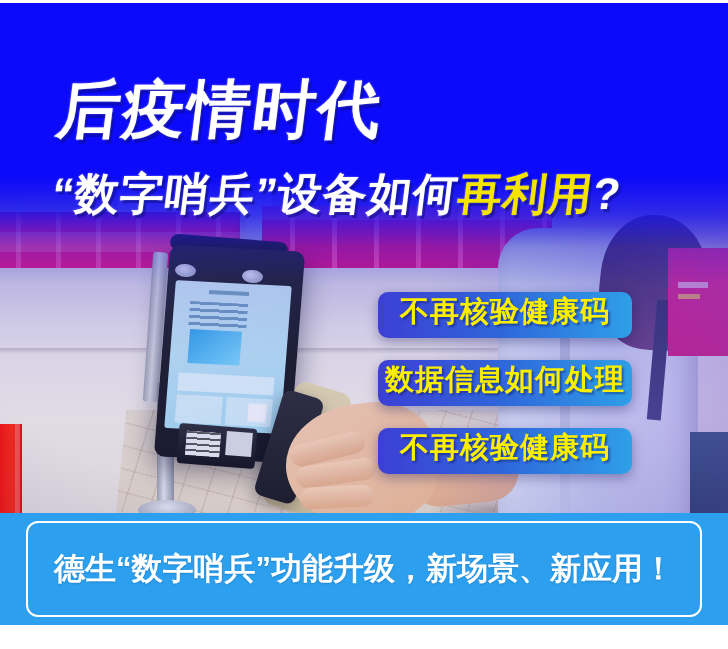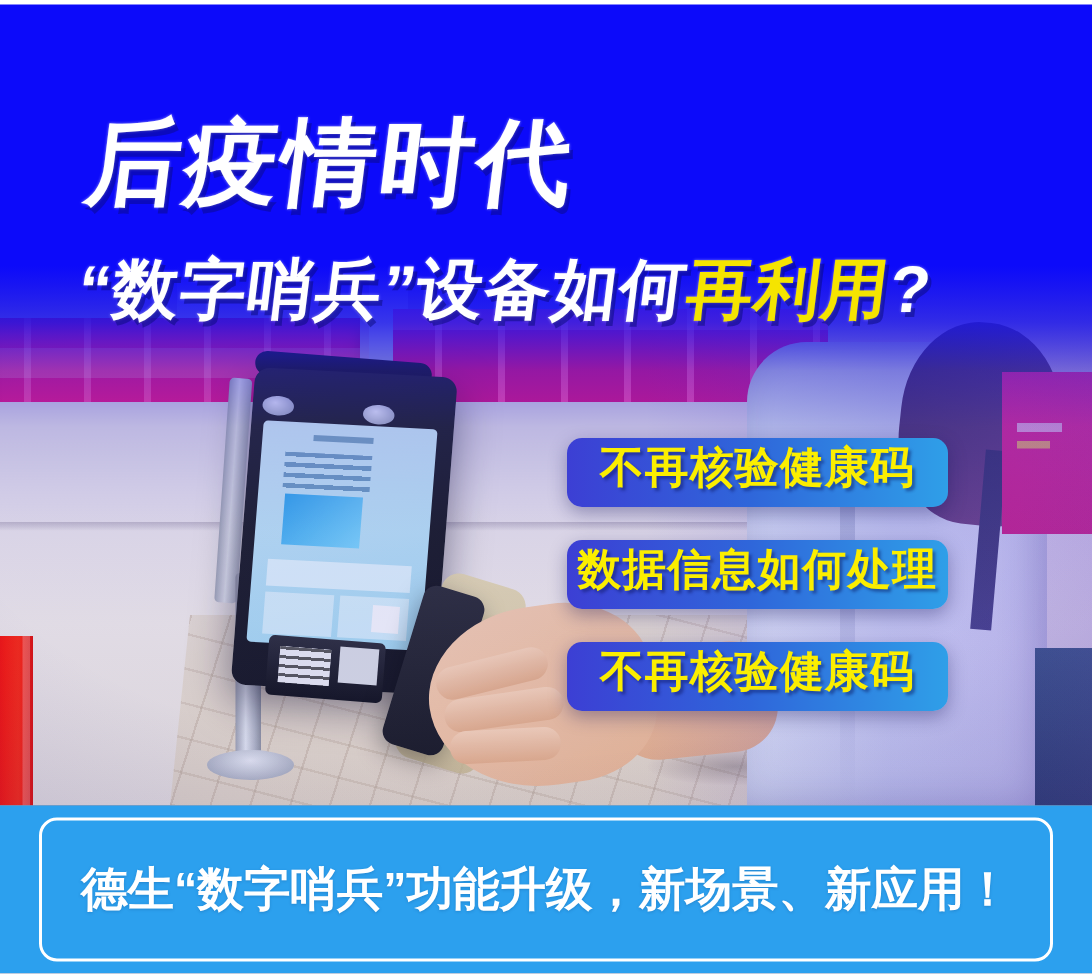--- a/index.html
+++ b/index.html
@@ -275,21 +275,21 @@
   .pill span{
     font-size:29px;font-weight:bold;color:#fbee00;letter-spacing:1px;
     text-shadow:2px 2px 2px rgba(10,20,90,.45);
     white-space:nowrap;
   }
   .pill-1{top:292px;}
   .pill-2{top:360px;}
   .pill-3{top:428px;}
   
   .banner{
-    position:absolute;left:0;top:537px;width:728px;height:112px;
+    position:absolute;left:0;top:513px;width:728px;height:112px;
     background:#2ca0ee;z-index:35;
   }
   .banner-inner{
     position:absolute;left:26px;top:8px;width:672px;height:92px;
     border:2px solid #ffffff;border-radius:12px;
     display:flex;align-items:center;justify-content:center;
   }
   .banner-text{
     font-size:31px;font-weight:bold;color:#ffffff;letter-spacing:0px;
     white-space:nowrap;

